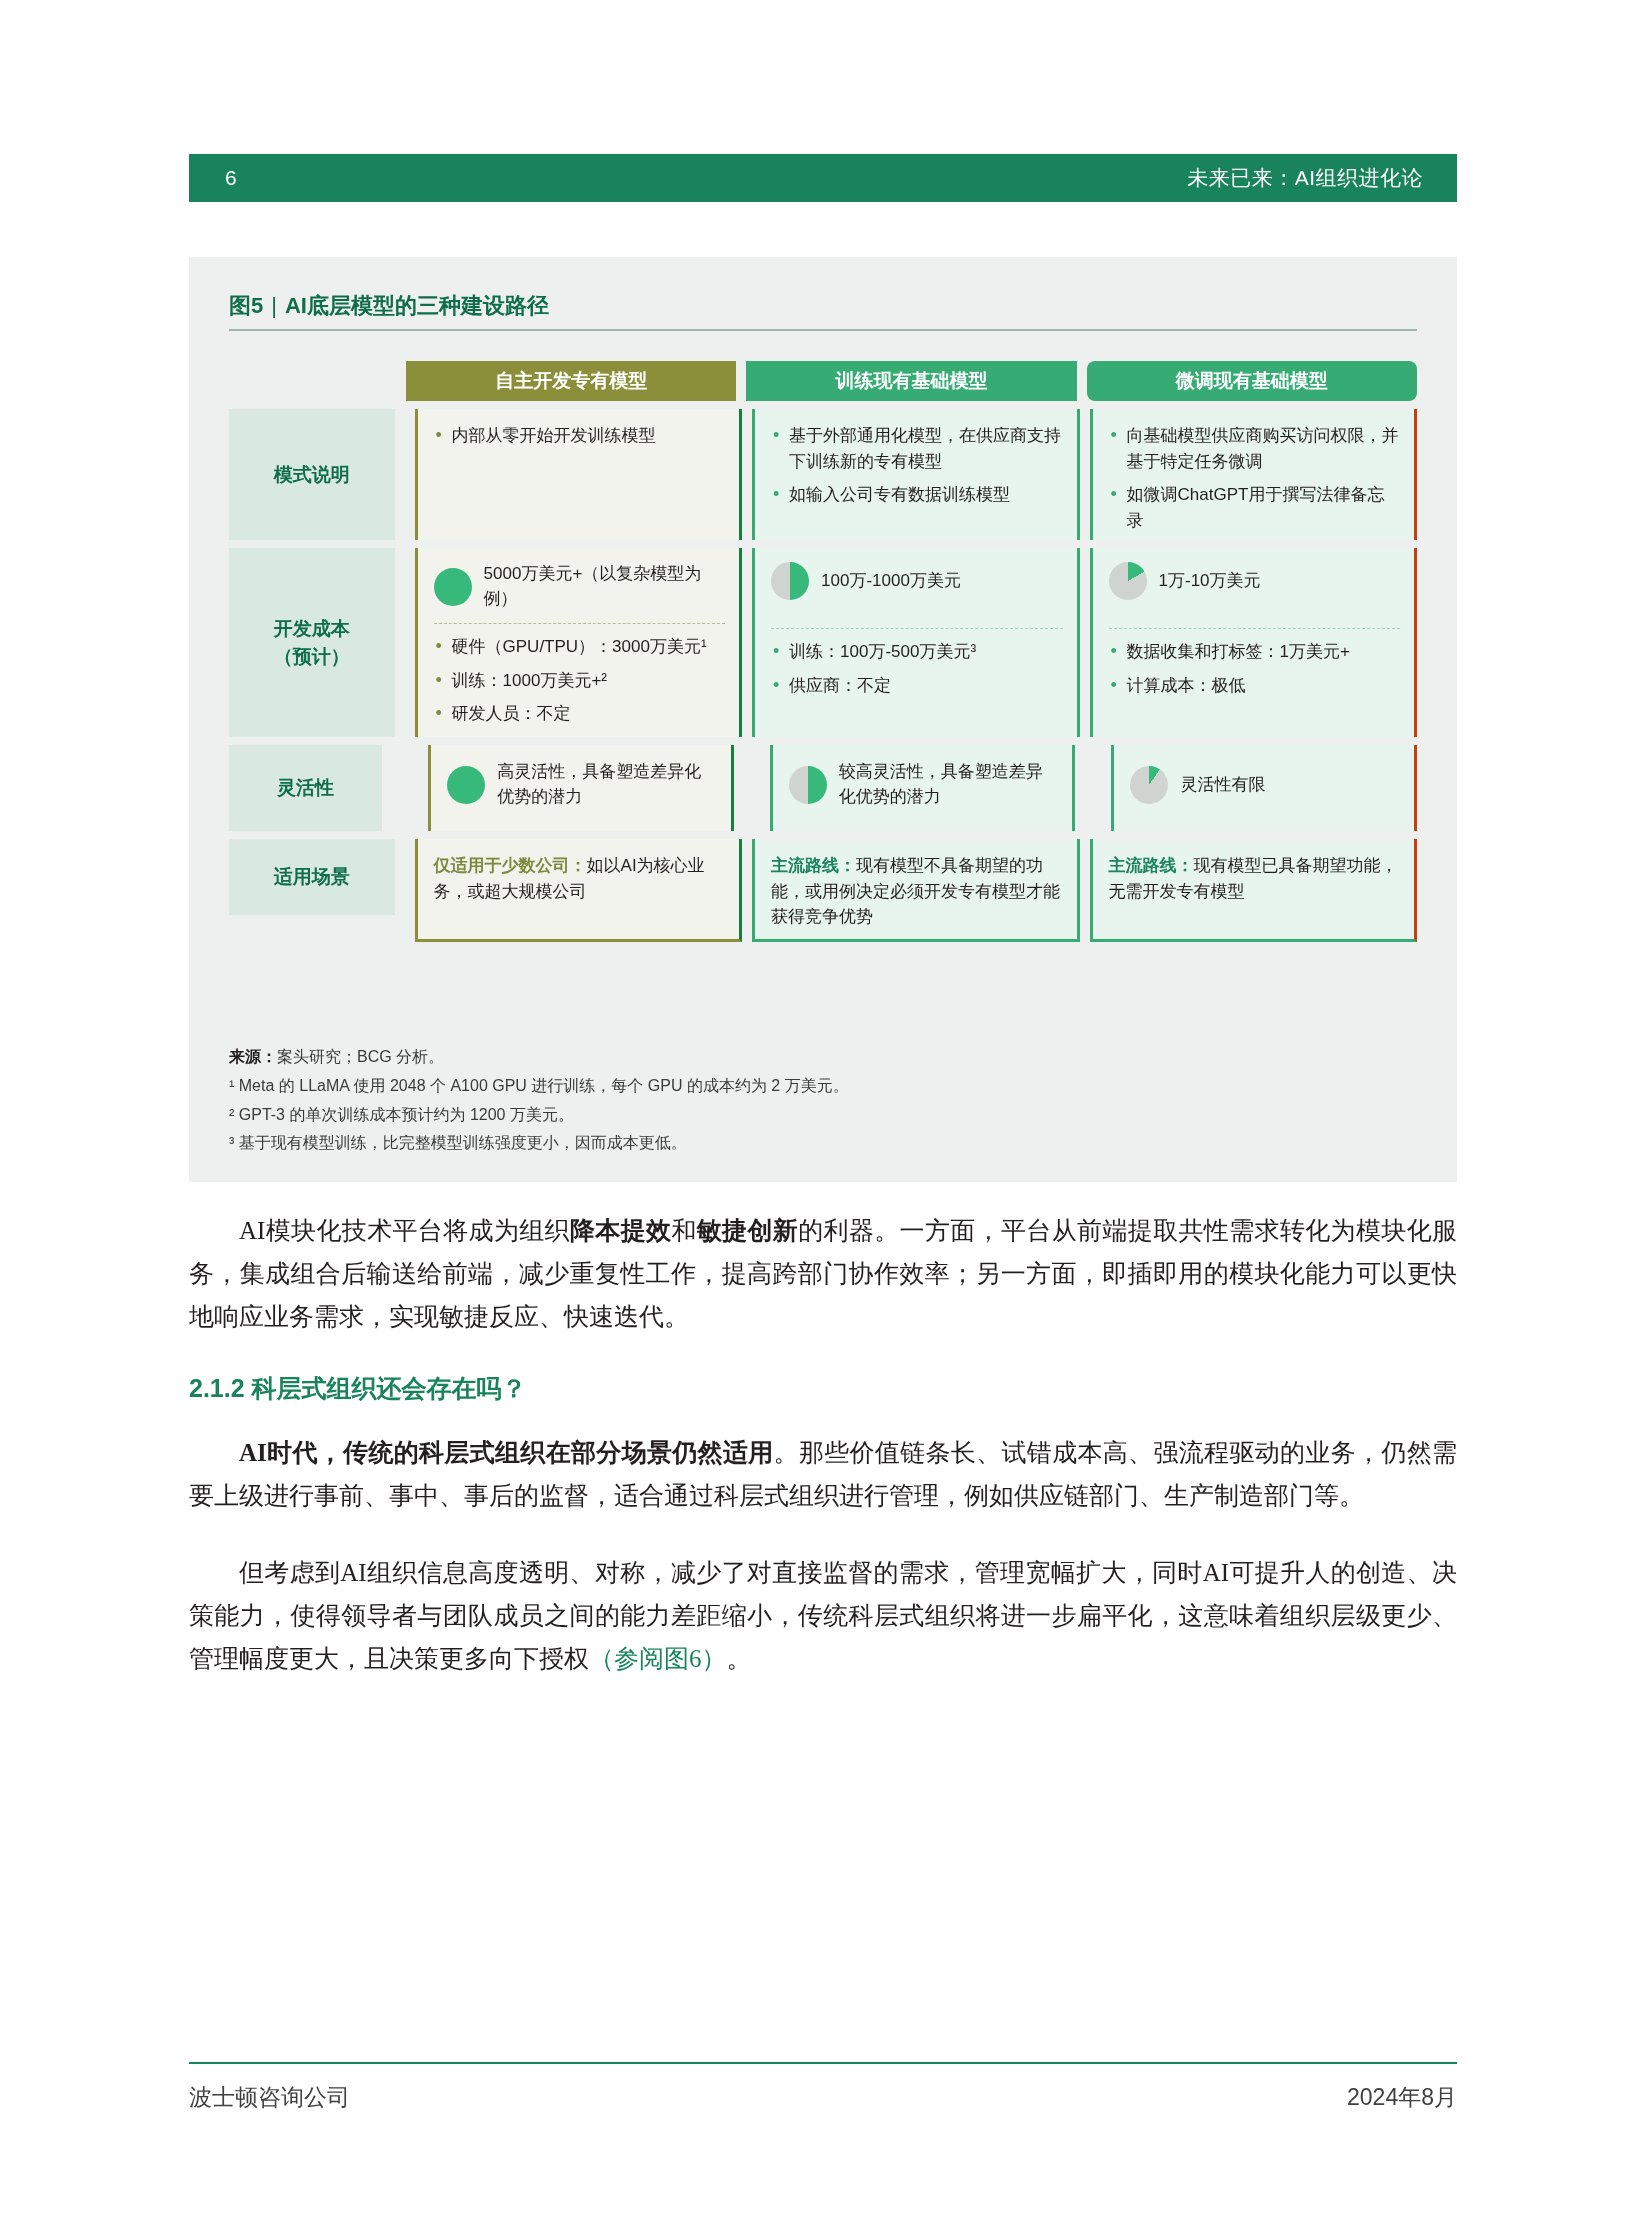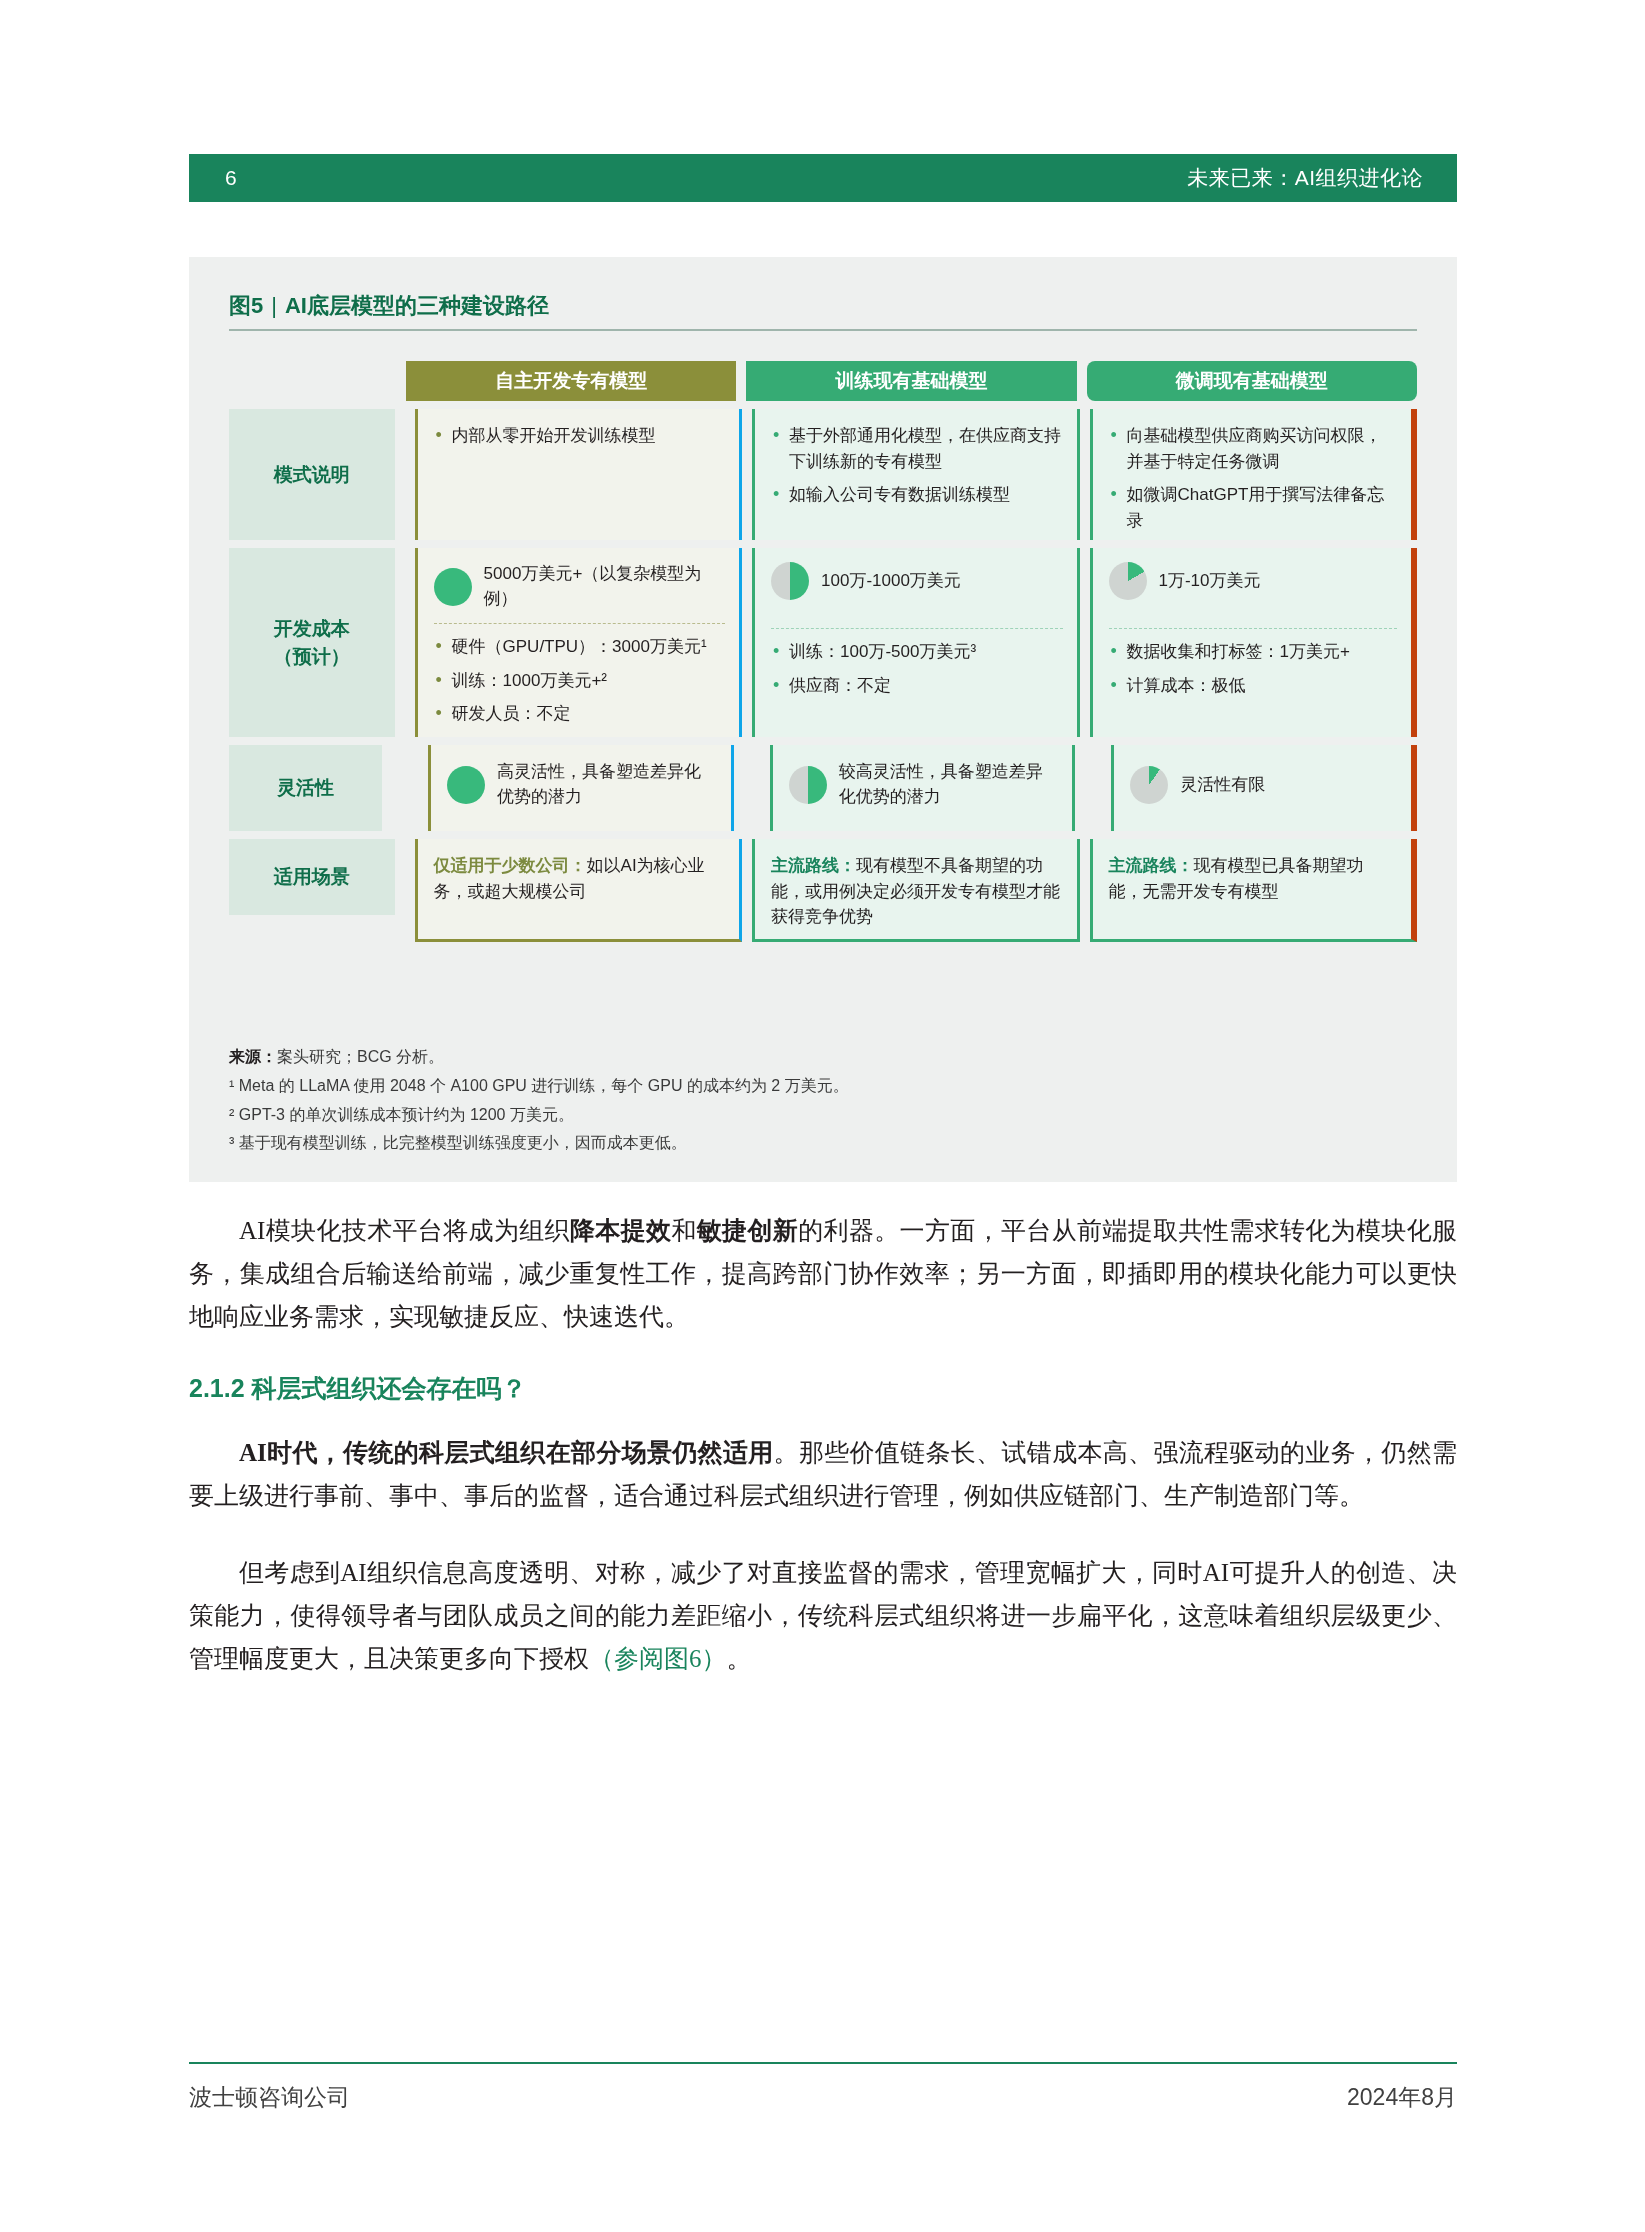--- a/index.html
+++ b/index.html
@@ -125,23 +125,23 @@
     box-sizing: border-box;
     line-height: 1.45;
   }
   .mx-cell {
     width: 330px;
     box-sizing: border-box;
     padding: 14px 14px 12px 16px;
     font-size: 17px;
     line-height: 1.5;
   }
-  .cell-0 { background: #f2f3ec; border-left: 3px solid #8b8f3a; border-right: 3px solid #0ea5e9; }
+  .cell-0 { background: #f2f3ec; border-left: 3px solid #8b8f3a; border-right: 3px solid #15803d; }
   .cell-1 { background: #e8f4ee; border-left: 3px solid #36ab74; border-right: 3px solid #36ab74; }
-  .cell-2 { background: #e8f4ee; border-left: 3px solid #36ab74; border-right: 6px solid #c2410c; }
+  .cell-2 { background: #e8f4ee; border-left: 3px solid #36ab74; border-right: 3px solid #c2410c; }
   .cell-bottom-0 { border-bottom: 3px solid #8b8f3a; }
   .cell-bottom-1, .cell-bottom-2 { border-bottom: 3px solid #36ab74; }
   .dashed-0 { border-top: 1px dashed #b9bb8e; }
   .dashed-1, .dashed-2 { border-top: 1px dashed #9ed3b8; }
 
   ul.bullets {
     margin: 0;
     padding: 0;
     list-style: none;
   }

